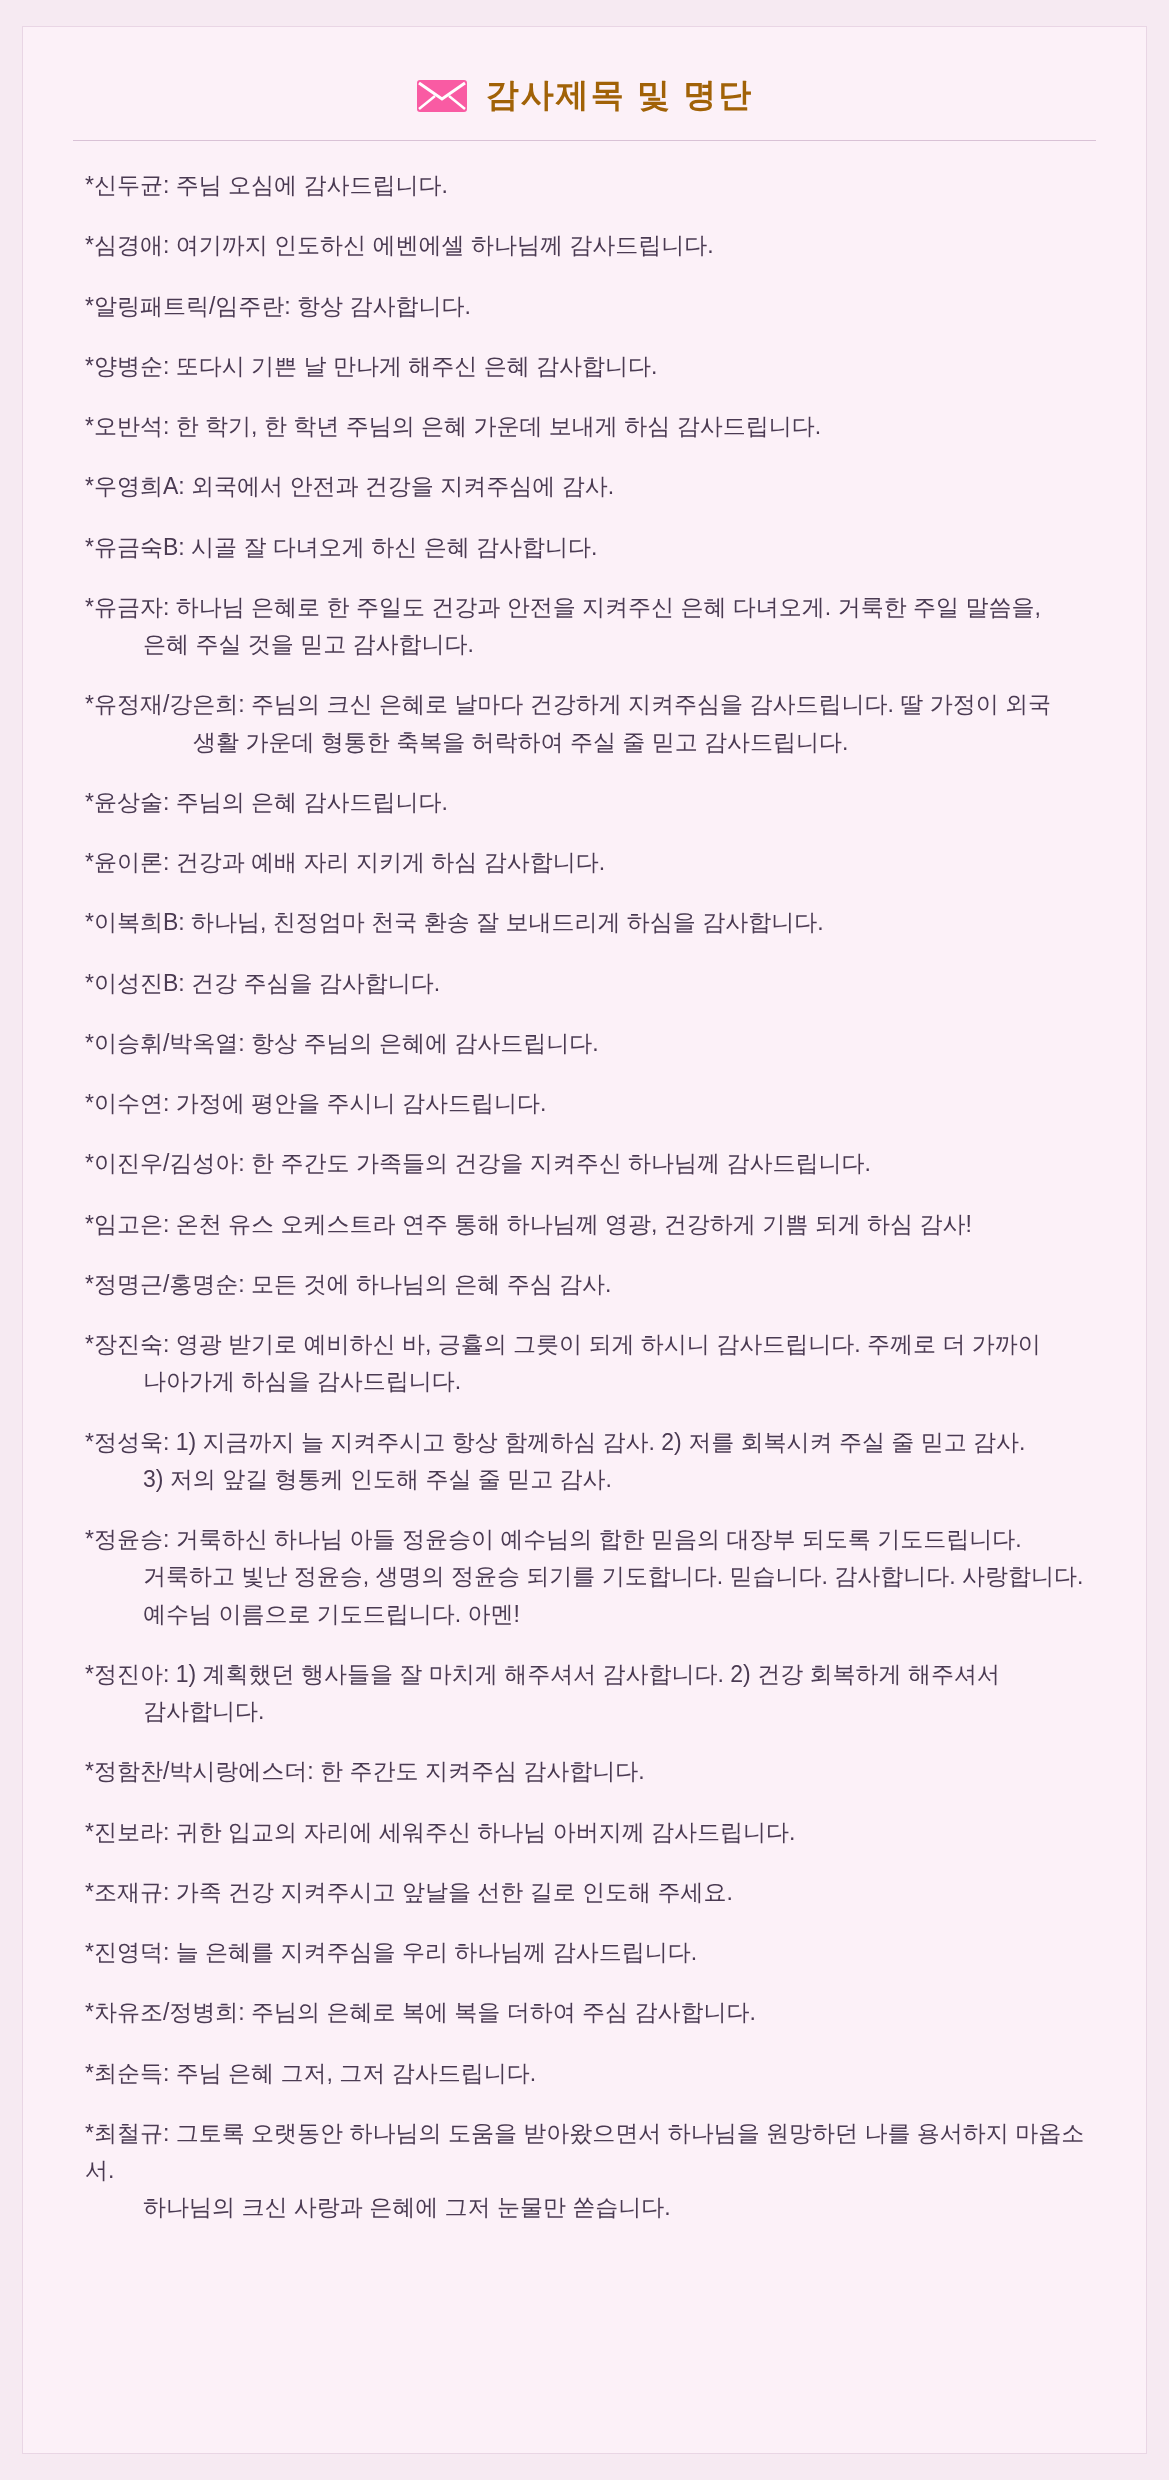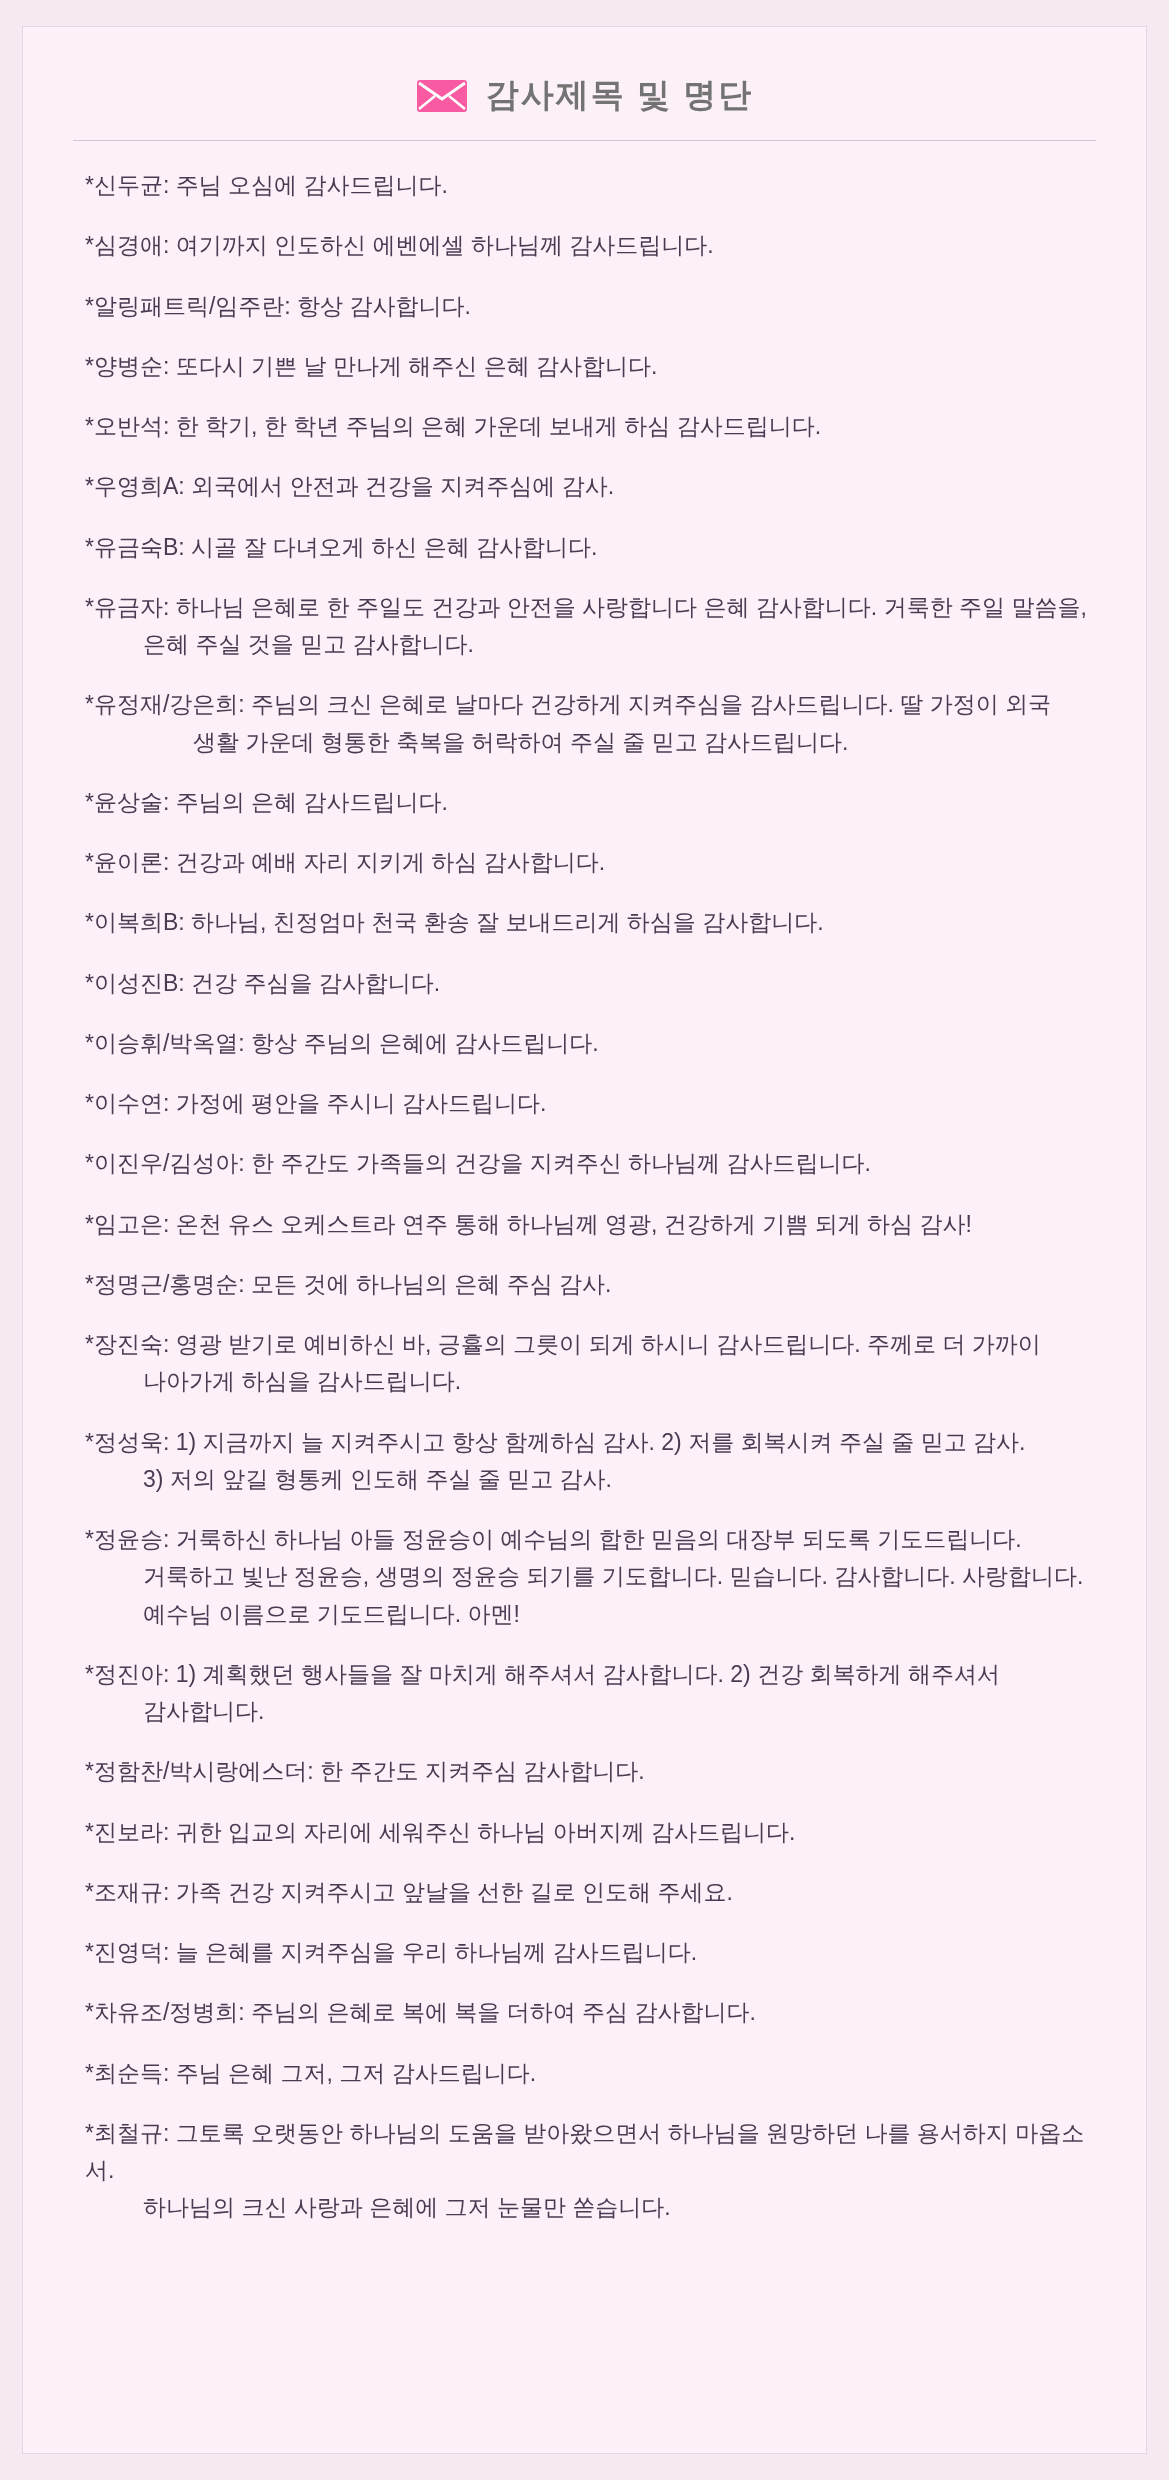--- a/index.html
+++ b/index.html
@@ -38,21 +38,21 @@
     height: 34px;
     position: relative;
     display: inline-block;
   }
   .header .env-icon svg { display: block; }
   .header h1 {
     margin: 0;
     font-size: 33px;
     font-weight: bold;
     letter-spacing: 2px;
-    color: #737373;
+    color: #a16207;
   }
   .divider {
     height: 1px;
     background: #d9c2d6;
     margin: 0 10px 26px 10px;
   }
   .entries {
     padding: 0 14px 0 22px;
   }
   .entry {
@@ -107,21 +107,21 @@
         <p class="entry">
           <span class="ln">*오반석: 한 학기, 한 학년 주님의 은혜 가운데 보내게 하심 감사드립니다.</span>
         </p>
         <p class="entry">
           <span class="ln">*우영희A: 외국에서 안전과 건강을 지켜주심에 감사.</span>
         </p>
         <p class="entry">
           <span class="ln">*유금숙B: 시골 잘 다녀오게 하신 은혜 감사합니다.</span>
         </p>
         <p class="entry">
-          <span class="ln">*유금자: 하나님 은혜로 한 주일도 건강과 안전을 사랑합니다 은혜 감사합니다. 거룩한 주일 말씀을,</span>
+          <span class="ln">*유금자: 하나님 은혜로 한 주일도 건강과 안전을 지켜주신 은혜 다녀오게. 거룩한 주일 말씀을,</span>
           <span class="ln i1">은혜 주실 것을 믿고 감사합니다.</span>
         </p>
         <p class="entry">
           <span class="ln">*유정재/강은희: 주님의 크신 은혜로 날마다 건강하게 지켜주심을 감사드립니다. 딸 가정이 외국</span>
           <span class="ln i2">생활 가운데 형통한 축복을 허락하여 주실 줄 믿고 감사드립니다.</span>
         </p>
         <p class="entry">
           <span class="ln">*윤상술: 주님의 은혜 감사드립니다.</span>
         </p>
         <p class="entry">

